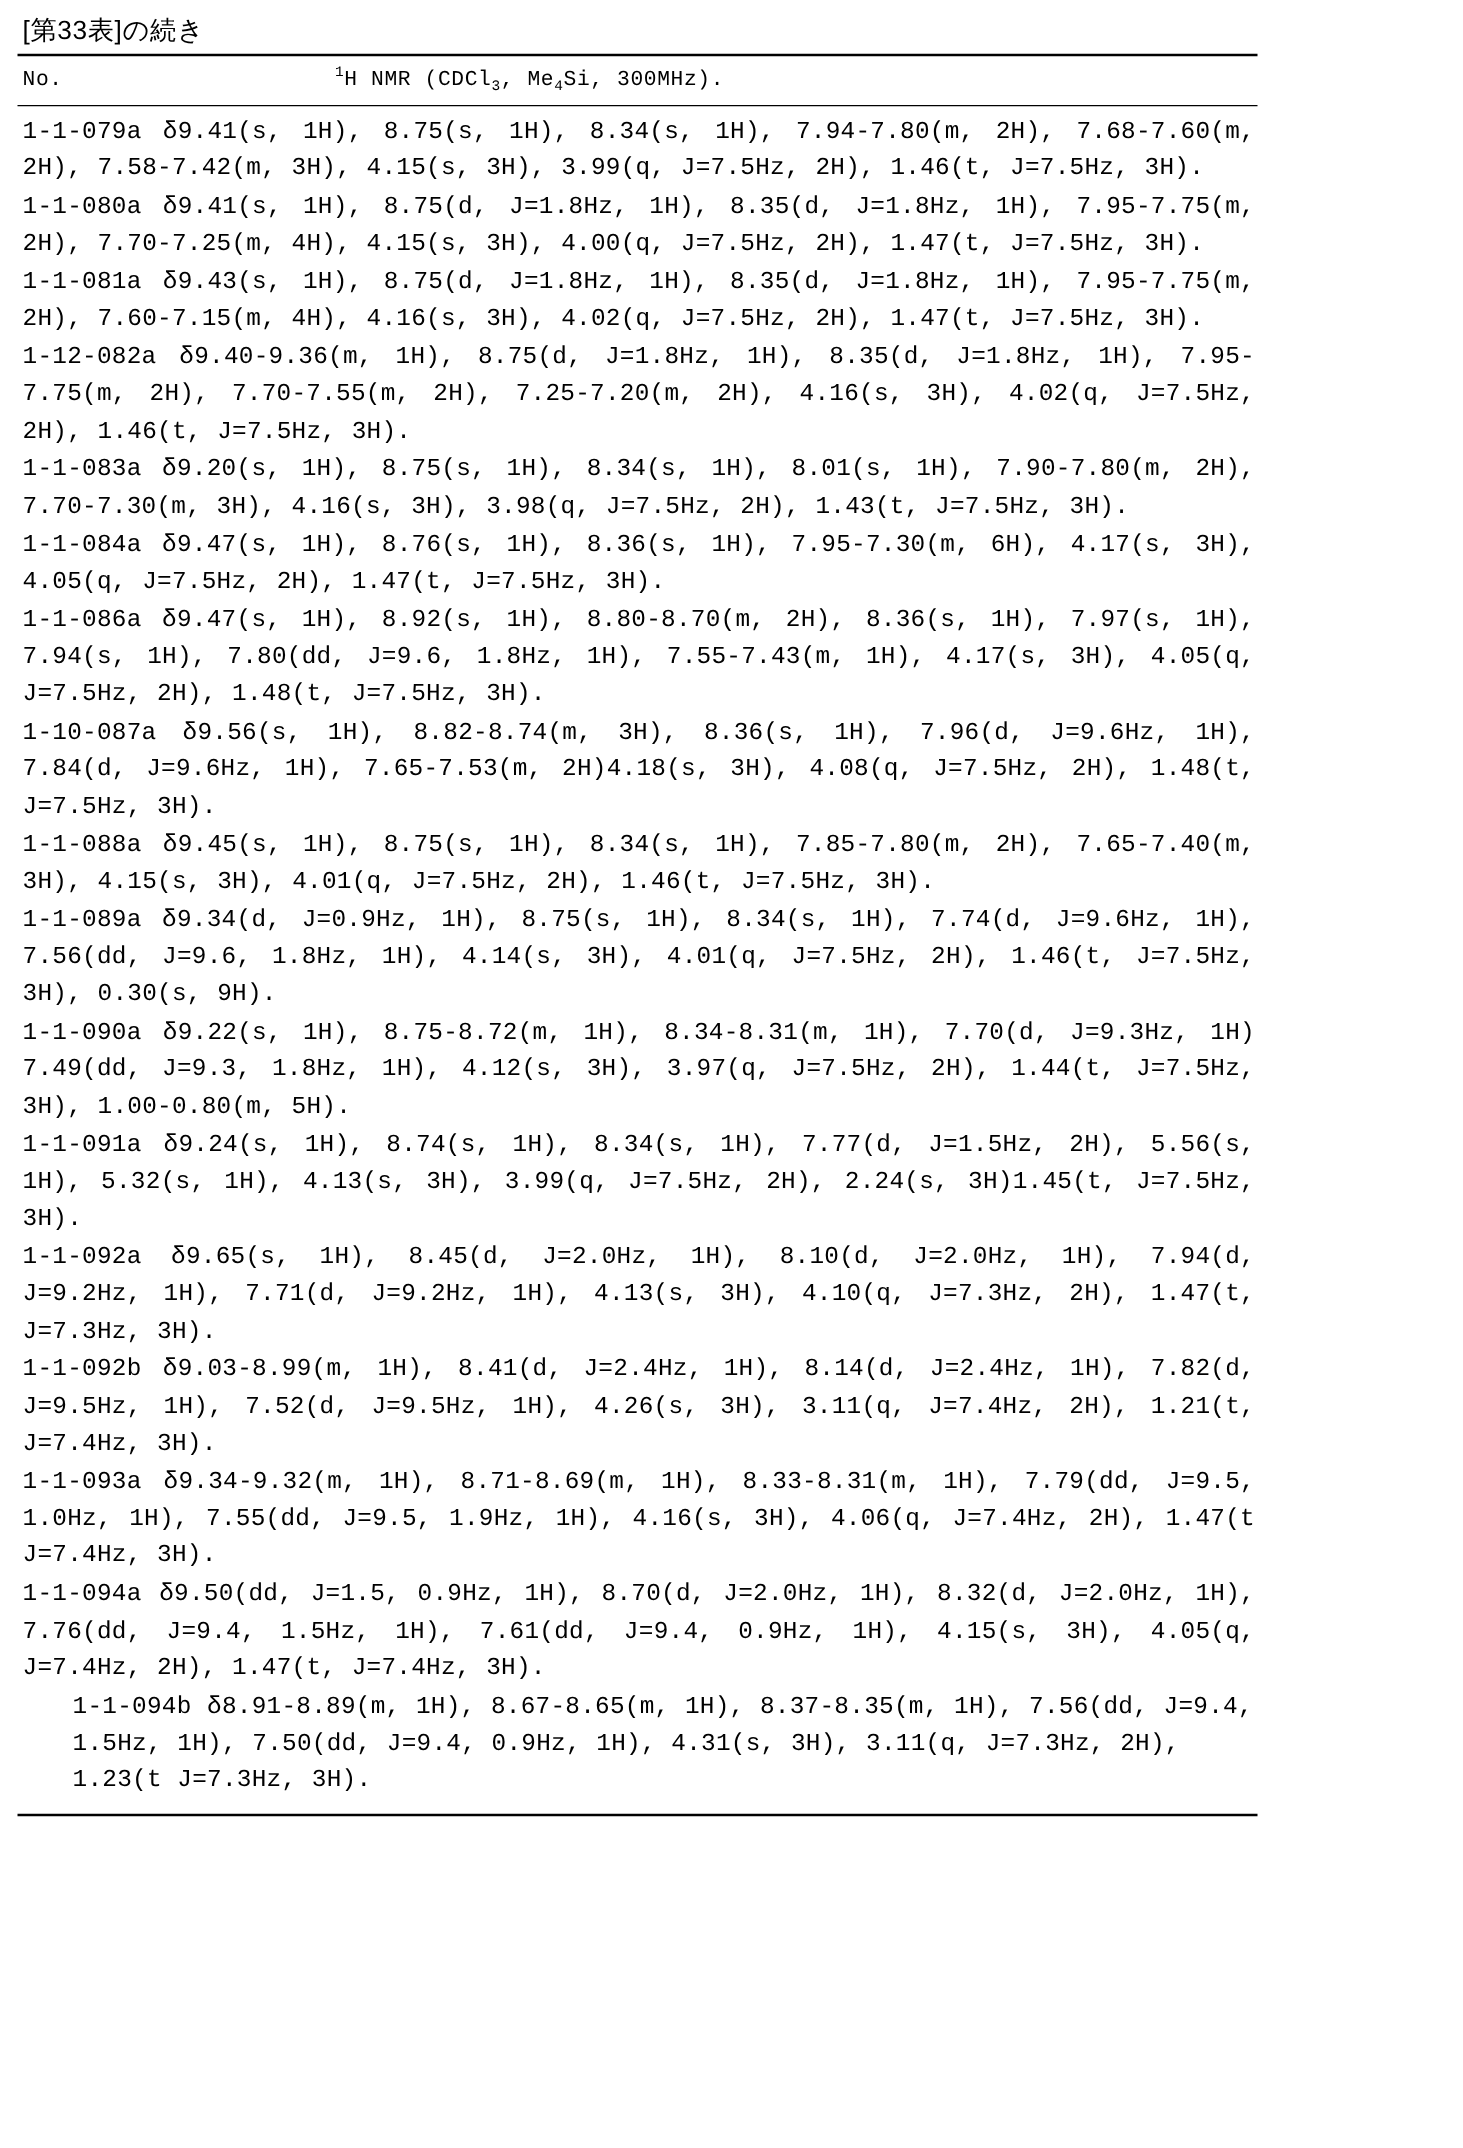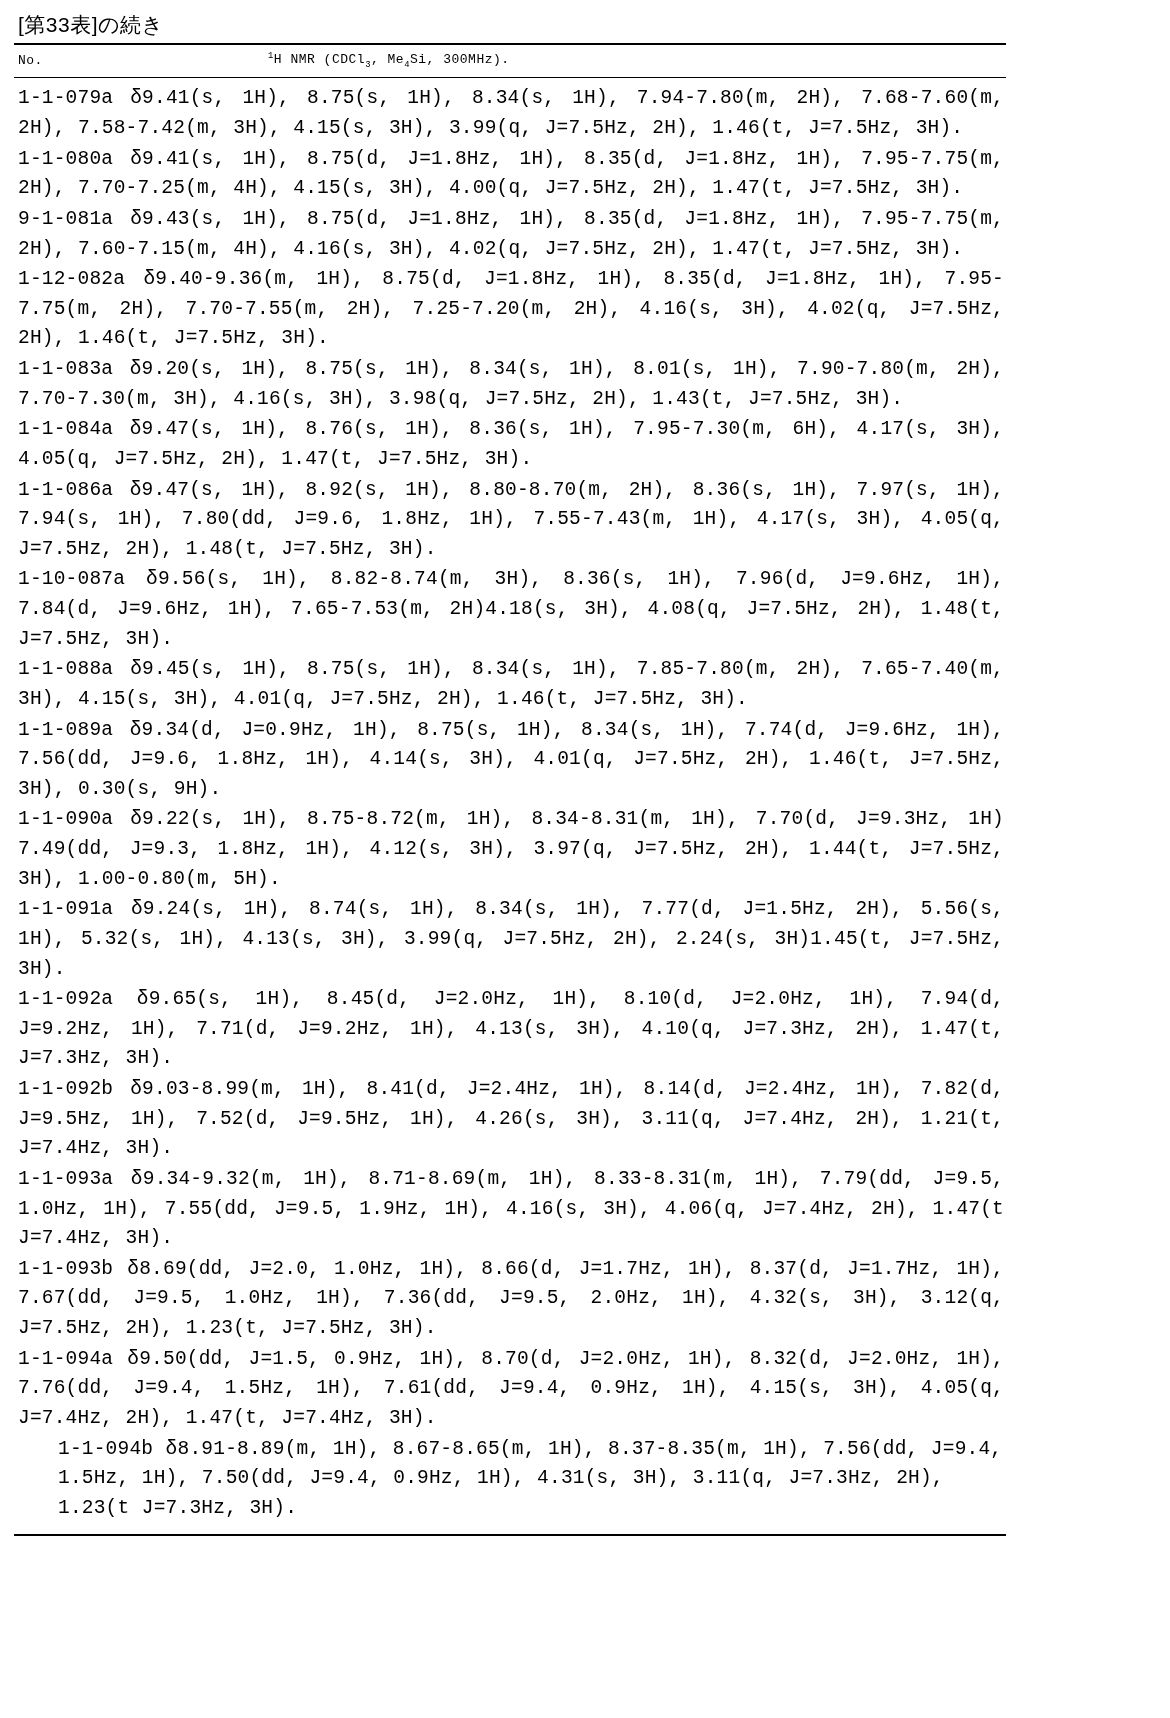--- a/index.html
+++ b/index.html
@@ -33,21 +33,21 @@
   }
   .rule-thin {
     border-top: 1px solid #000;
     height: 0;
     font-size: 0;
     line-height: 0;
   }
   .header-row {
     display: flex;
     align-items: baseline;
-    font-size: 13px;
+    font-size: 17px;
     line-height: 1.5;
     padding: 5px 0 5px 4px;
     letter-spacing: 0.5px;
   }
   .header-no {
     width: 250px;
     flex: 0 0 250px;
   }
   .header-cond {
     flex: 1 1 auto;
@@ -89,33 +89,32 @@
   <div class="header-row">
     <div class="header-no">No.</div>
     <div class="header-cond"><sup>1</sup><span>H NMR (CDCl</span><sub>3</sub><span>, Me</span><sub>4</sub><span>Si, 300MHz).</span></div>
   </div>
 
   <div class="rule-thin"></div>
 
   <div class="entries">
     <p class="entry">1-1-079a δ9.41(s, 1H), 8.75(s, 1H), 8.34(s, 1H), 7.94-7.80(m, 2H), 7.68-7.60(m, 2H), 7.58-7.42(m, 3H), 4.15(s, 3H), 3.99(q, J=7.5Hz, 2H), 1.46(t, J=7.5Hz, 3H).</p>
     <p class="entry">1-1-080a δ9.41(s, 1H), 8.75(d, J=1.8Hz, 1H), 8.35(d, J=1.8Hz, 1H), 7.95-7.75(m, 2H), 7.70-7.25(m, 4H), 4.15(s, 3H), 4.00(q, J=7.5Hz, 2H), 1.47(t, J=7.5Hz, 3H).</p>
-    <p class="entry">9-1-081a δ9.43(s, 1H), 8.75(d, J=1.8Hz, 1H), 8.35(d, J=1.8Hz, 1H), 7.95-7.75(m, 2H), 7.60-7.15(m, 4H), 4.16(s, 3H), 4.02(q, J=7.5Hz, 2H), 1.47(t, J=7.5Hz, 3H).</p>
+    <p class="entry">1-1-081a δ9.43(s, 1H), 8.75(d, J=1.8Hz, 1H), 8.35(d, J=1.8Hz, 1H), 7.95-7.75(m, 2H), 7.60-7.15(m, 4H), 4.16(s, 3H), 4.02(q, J=7.5Hz, 2H), 1.47(t, J=7.5Hz, 3H).</p>
     <p class="entry">1-12-082a δ9.40-9.36(m, 1H), 8.75(d, J=1.8Hz, 1H), 8.35(d, J=1.8Hz, 1H), 7.95-7.75(m, 2H), 7.70-7.55(m, 2H), 7.25-7.20(m, 2H), 4.16(s, 3H), 4.02(q, J=7.5Hz, 2H), 1.46(t, J=7.5Hz, 3H).</p>
     <p class="entry">1-1-083a δ9.20(s, 1H), 8.75(s, 1H), 8.34(s, 1H), 8.01(s, 1H), 7.90-7.80(m, 2H), 7.70-7.30(m, 3H), 4.16(s, 3H), 3.98(q, J=7.5Hz, 2H), 1.43(t, J=7.5Hz, 3H).</p>
     <p class="entry">1-1-084a δ9.47(s, 1H), 8.76(s, 1H), 8.36(s, 1H), 7.95-7.30(m, 6H), 4.17(s, 3H), 4.05(q, J=7.5Hz, 2H), 1.47(t, J=7.5Hz, 3H).</p>
     <p class="entry">1-1-086a δ9.47(s, 1H), 8.92(s, 1H), 8.80-8.70(m, 2H), 8.36(s, 1H), 7.97(s, 1H), 7.94(s, 1H), 7.80(dd, J=9.6, 1.8Hz, 1H), 7.55-7.43(m, 1H), 4.17(s, 3H), 4.05(q, J=7.5Hz, 2H), 1.48(t, J=7.5Hz, 3H).</p>
     <p class="entry">1-10-087a δ9.56(s, 1H), 8.82-8.74(m, 3H), 8.36(s, 1H), 7.96(d, J=9.6Hz, 1H), 7.84(d, J=9.6Hz, 1H), 7.65-7.53(m, 2H)4.18(s, 3H), 4.08(q, J=7.5Hz, 2H), 1.48(t, J=7.5Hz, 3H).</p>
     <p class="entry">1-1-088a δ9.45(s, 1H), 8.75(s, 1H), 8.34(s, 1H), 7.85-7.80(m, 2H), 7.65-7.40(m, 3H), 4.15(s, 3H), 4.01(q, J=7.5Hz, 2H), 1.46(t, J=7.5Hz, 3H).</p>
     <p class="entry">1-1-089a δ9.34(d, J=0.9Hz, 1H), 8.75(s, 1H), 8.34(s, 1H), 7.74(d, J=9.6Hz, 1H), 7.56(dd, J=9.6, 1.8Hz, 1H), 4.14(s, 3H), 4.01(q, J=7.5Hz, 2H), 1.46(t, J=7.5Hz, 3H), 0.30(s, 9H).</p>
     <p class="entry">1-1-090a δ9.22(s, 1H), 8.75-8.72(m, 1H), 8.34-8.31(m, 1H), 7.70(d, J=9.3Hz, 1H) 7.49(dd, J=9.3, 1.8Hz, 1H), 4.12(s, 3H), 3.97(q, J=7.5Hz, 2H), 1.44(t, J=7.5Hz, 3H), 1.00-0.80(m, 5H).</p>
     <p class="entry">1-1-091a δ9.24(s, 1H), 8.74(s, 1H), 8.34(s, 1H), 7.77(d, J=1.5Hz, 2H), 5.56(s, 1H), 5.32(s, 1H), 4.13(s, 3H), 3.99(q, J=7.5Hz, 2H), 2.24(s, 3H)1.45(t, J=7.5Hz, 3H).</p>
     <p class="entry">1-1-092a δ9.65(s, 1H), 8.45(d, J=2.0Hz, 1H), 8.10(d, J=2.0Hz, 1H), 7.94(d, J=9.2Hz, 1H), 7.71(d, J=9.2Hz, 1H), 4.13(s, 3H), 4.10(q, J=7.3Hz, 2H), 1.47(t, J=7.3Hz, 3H).</p>
     <p class="entry">1-1-092b δ9.03-8.99(m, 1H), 8.41(d, J=2.4Hz, 1H), 8.14(d, J=2.4Hz, 1H), 7.82(d, J=9.5Hz, 1H), 7.52(d, J=9.5Hz, 1H), 4.26(s, 3H), 3.11(q, J=7.4Hz, 2H), 1.21(t, J=7.4Hz, 3H).</p>
     <p class="entry">1-1-093a δ9.34-9.32(m, 1H), 8.71-8.69(m, 1H), 8.33-8.31(m, 1H), 7.79(dd, J=9.5, 1.0Hz, 1H), 7.55(dd, J=9.5, 1.9Hz, 1H), 4.16(s, 3H), 4.06(q, J=7.4Hz, 2H), 1.47(t J=7.4Hz, 3H).</p>
-    <p class="entry">1-1-093b δ8.69(dd, J=2.0, 1.0Hz, 1H), 8.66(d, J=1.7Hz, 1H), 8.37(d, J=1.7Hz, 1H), 7.67(dd, J=9.5, 1.0Hz, 1H), 7.36(dd, J=9.5, 2.0Hz, 1H), 4.32(s, 3H), 3.12(q, J=7.5Hz, 2H), 1.23(t, J=7.5Hz, 3H).</p>
     <p class="entry">1-1-094a δ9.50(dd, J=1.5, 0.9Hz, 1H), 8.70(d, J=2.0Hz, 1H), 8.32(d, J=2.0Hz, 1H), 7.76(dd, J=9.4, 1.5Hz, 1H), 7.61(dd, J=9.4, 0.9Hz, 1H), 4.15(s, 3H), 4.05(q, J=7.4Hz, 2H), 1.47(t, J=7.4Hz, 3H).</p>
     <p class="entry">1-1-094b δ8.91-8.89(m, 1H), 8.67-8.65(m, 1H), 8.37-8.35(m, 1H), 7.56(dd, J=9.4, 1.5Hz, 1H), 7.50(dd, J=9.4, 0.9Hz, 1H), 4.31(s, 3H), 3.11(q, J=7.3Hz, 2H), 1.23(t J=7.3Hz, 3H).</p>
   </div>
 
   <div class="rule-thick bottom-rule"></div>
 
 </div>
 
 </body></html>

